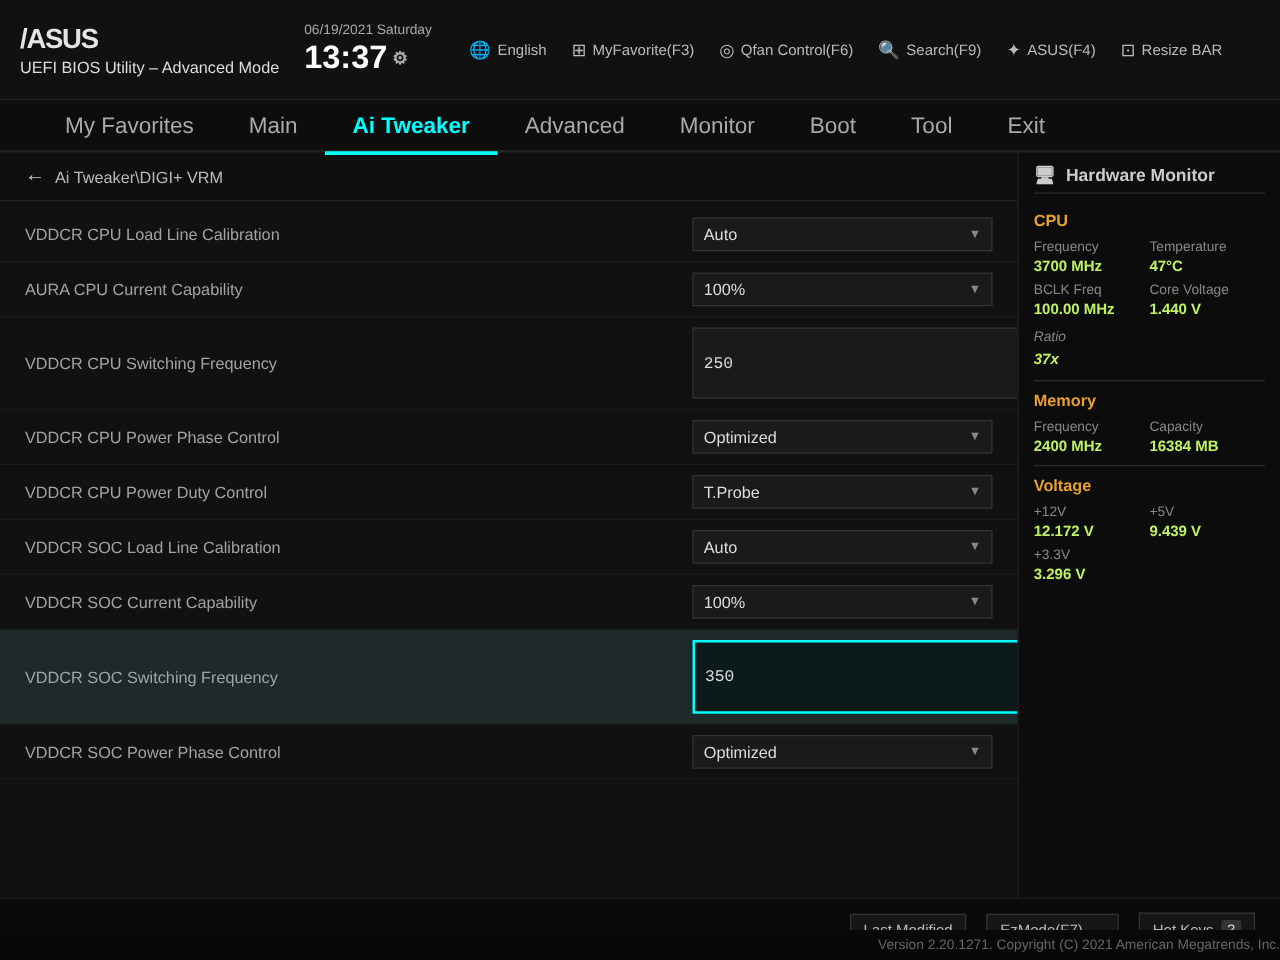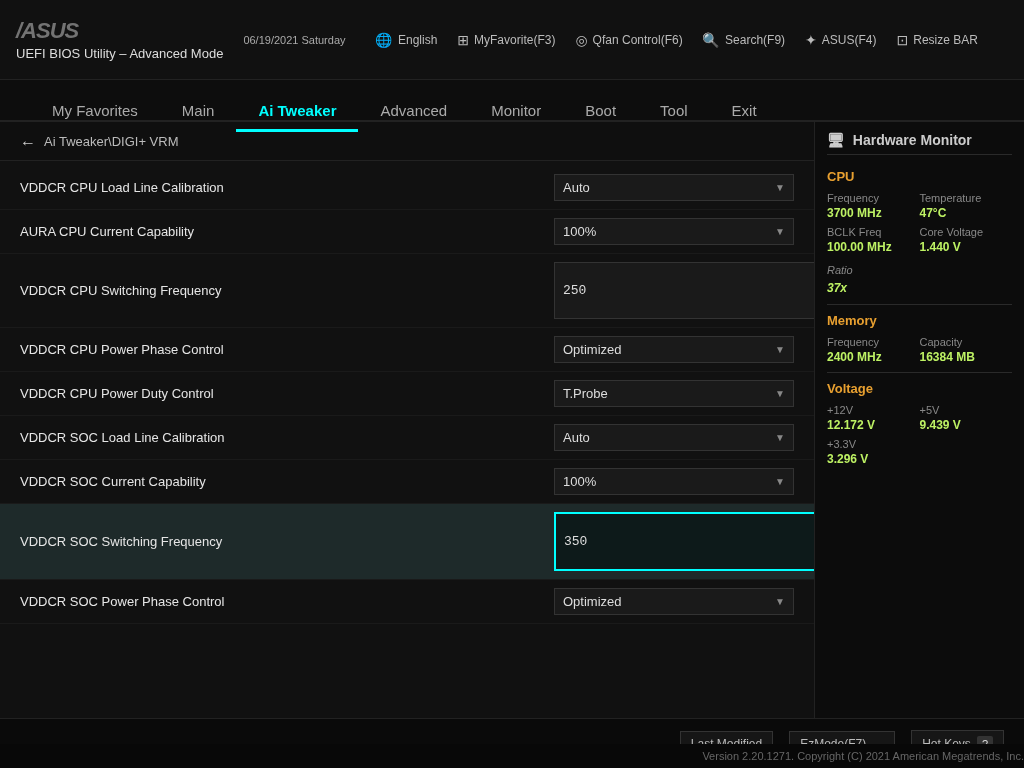--- a/index.html
+++ b/index.html
@@ -49,25 +49,24 @@
       padding: 0 16px;
     }
 
     #logo-area {
       display: flex;
       flex-direction: column;
       align-items: flex-start;
     }
 
     #asus-logo {
-      color: #737373;
+      color: #e5e5e5;
       font-weight: 900;
       font-size: 22px;
       letter-spacing: -1px;
-      font-style: italic;
     }
 
     #bios-title {
       color: #ddd;
       font-size: 13px;
       margin-top: 2px;
     }
 
     #datetime-block {
       margin-left: 20px;
@@ -121,26 +120,26 @@
       border-bottom: 2px solid #222;
       height: 42px;
       display: flex;
       align-items: center;
       padding: 0 30px;
       gap: 0;
     }
 
     .nav-tab {
       padding: 10px 22px;
-      font-size: 15px;
+      font-size: 18px;
       color: #aaa;
       cursor: pointer;
       border-bottom: 3px solid transparent;
       position: relative;
-      top: 12px;
+      top: 2px;
     }
     .nav-tab.active {
       color: #0ff;
       border-bottom: 3px solid #0ff;
       font-weight: bold;
     }
 
     
     #main-layout {
       display: flex;
@@ -189,21 +188,21 @@
       min-height: 42px;
     }
 
     .setting-row.active-row {
       background: #1e2a2a;
     }
 
     .setting-label {
       flex: 1;
       font-size: 13px;
-      color: #e5e5e5;
+      color: #a3a3a3;
     }
 
     .setting-control {
       width: 240px;
     }
 
     .select-control {
       width: 240px;
       background: #1a1a1a;
       border: 1px solid #333;
@@ -402,20 +401,24 @@
 </head>
 <body>
 
 <div id="header">
   <div id="logo-area">
     <span id="asus-logo">/ASUS</span>
     <span id="bios-title">UEFI BIOS Utility – Advanced Mode</span>
   </div>
   <div id="datetime-block">
     <span id="date-line">06/19/2021 Saturday</span>
+    <div id="time-line">
+      <span>13:37</span>
+      <span id="settings-icon-inline">⚙</span>
+    </div>
   </div>
   <div id="toolbar">
     <div class="toolbar-item">
       <span class="toolbar-icon">🌐</span>
       <span>English</span>
     </div>
     <div class="toolbar-item">
       <span class="toolbar-icon">⊞</span>
       <span>MyFavorite(F3)</span>
     </div>

